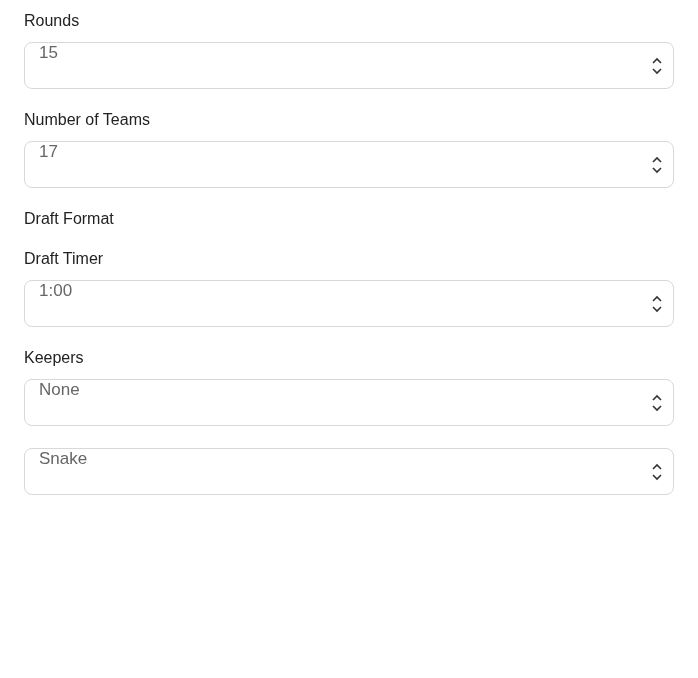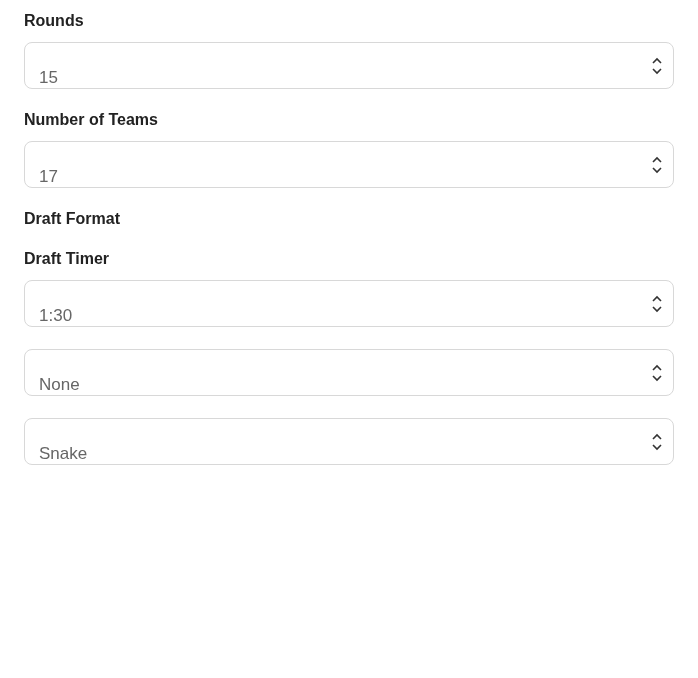--- a/index.html
+++ b/index.html
@@ -10,41 +10,41 @@
     body {
       font-family: -apple-system, BlinkMacSystemFont, "Segoe UI", Helvetica, Arial, sans-serif;
       background: #ffffff;
       padding: 12px 24px 24px 24px;
       width: 698px;
     }
     .field-group {
       margin-bottom: 22px;
     }
     .field-label {
-      font-weight: 700;
+      font-weight: 400;
       font-size: 16px;
       color: #222222;
       display: block;
       margin-bottom: 12px;
     }
     .select-wrapper {
       position: relative;
       width: 100%;
     }
     .select-control {
       width: 100%;
       height: 47px;
       border: 1px solid #d8d8d8;
       border-radius: 8px;
       background: #ffffff;
       padding: 0 42px 0 14px;
       font-size: 17px;
       color: #666666;
       display: flex;
-      align-items: flex-end;
+      align-items: flex-start;
       cursor: pointer;
     }
     .select-arrows {
       position: absolute;
       right: 12px;
       top: 50%;
       transform: translateY(-50%);
       width: 10px;
       height: 18px;
       pointer-events: none;
@@ -87,32 +87,33 @@
 </div>
 
 <div class="field-group">
   <label class="field-label">Draft Format</label>
 </div>
 
 <div class="field-group">
   <label class="field-label">Draft Timer</label>
   <div class="select-wrapper">
     <div class="select-control">
-      <span>1:30</span>
+      <span>1:00</span>
     </div>
     <span class="select-arrows">
       <svg width="10" height="18" viewBox="0 0 10 18">
           <path d="M1 6 L5 2 L9 6" fill="none" stroke="#333" stroke-width="1.6"></path>
           <path d="M1 12 L5 16 L9 12" fill="none" stroke="#333" stroke-width="1.6"></path>
         </svg>
     </span>
   </div>
 </div>
 
 <div class="field-group">
+  <label class="field-label">Keepers</label>
   <div class="select-wrapper">
     <div class="select-control">
       <span>None</span>
     </div>
     <span class="select-arrows">
       <svg width="10" height="18" viewBox="0 0 10 18">
           <path d="M1 6 L5 2 L9 6" fill="none" stroke="#333" stroke-width="1.6"></path>
           <path d="M1 12 L5 16 L9 12" fill="none" stroke="#333" stroke-width="1.6"></path>
         </svg>
     </span>

